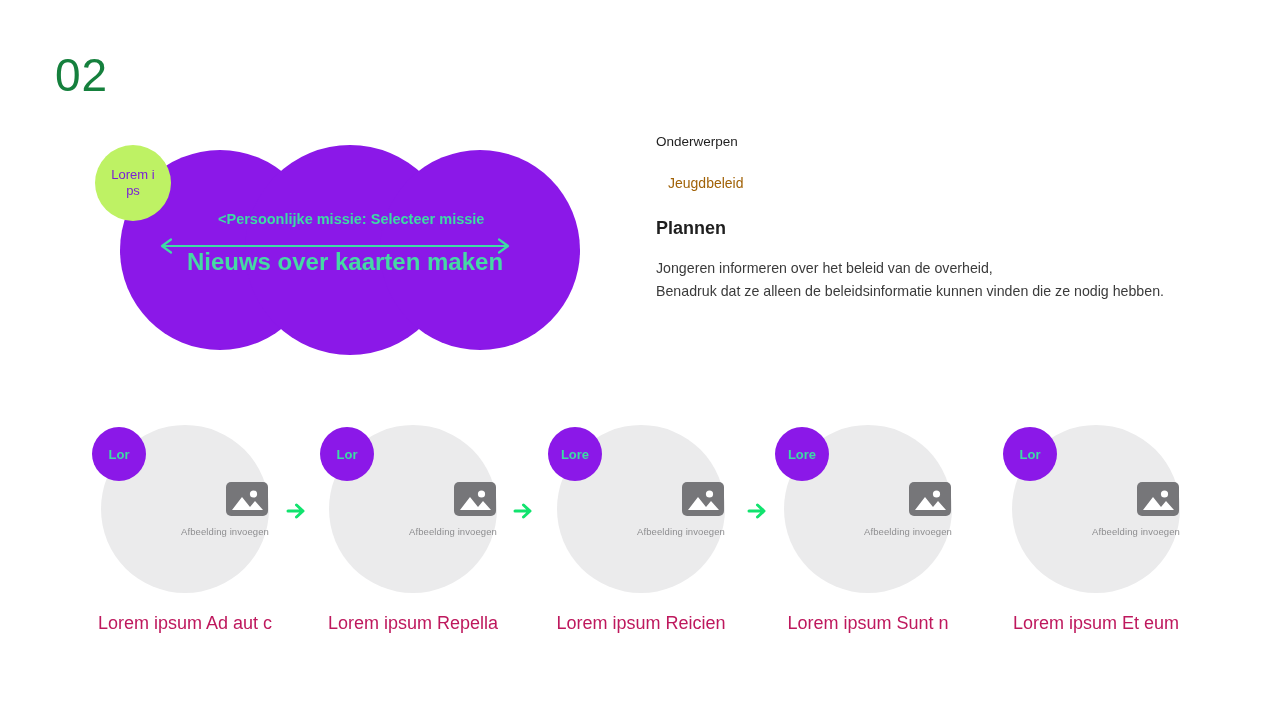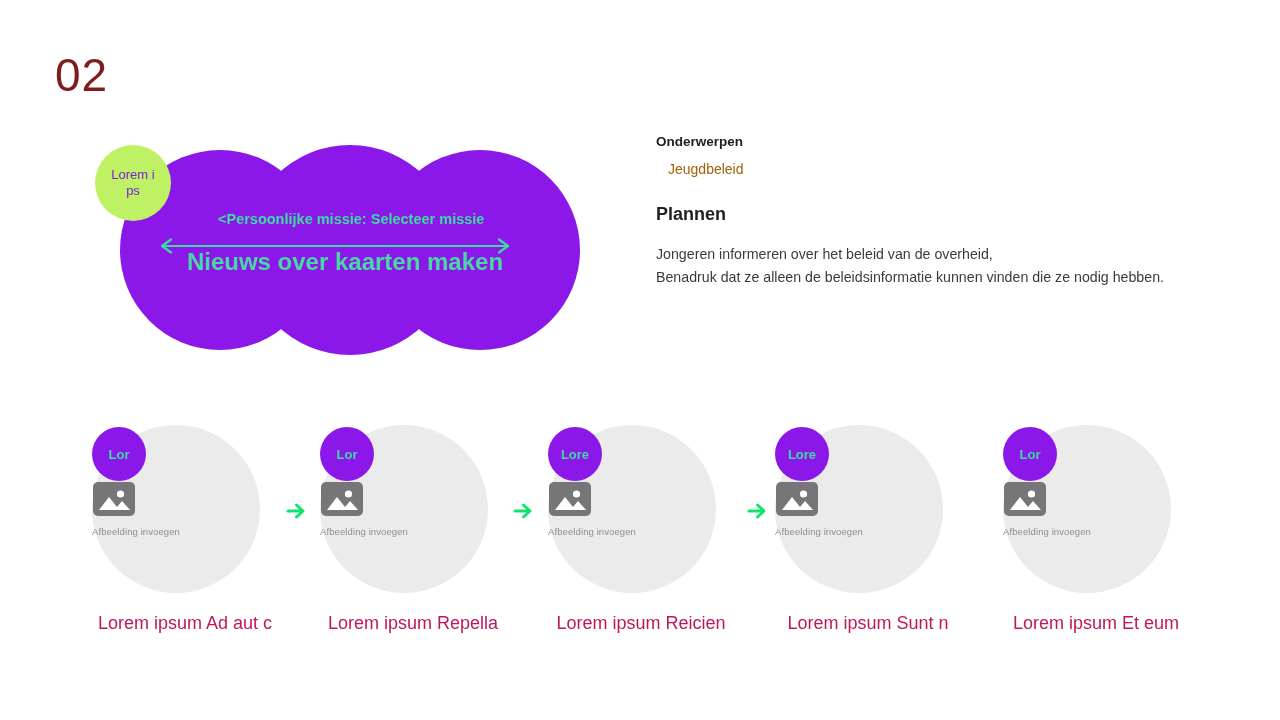--- a/index.html
+++ b/index.html
@@ -18,21 +18,21 @@
   }
 
   
   .slide-number {
     position: absolute;
     left: 55px;
     top: 52px;
     font-size: 46px;
     font-weight: 300;
     letter-spacing: 1px;
-    color: #7f1d1d;
+    color: #15803d;
     line-height: 1;
   }
 
   
   .hero {
     position: absolute;
     left: 90px;
     top: 140px;
     width: 470px;
     height: 230px;
@@ -105,24 +105,24 @@
 
   
   .panel {
     position: absolute;
     left: 656px;
     top: 134px;
     width: 560px;
   }
   .panel-eyebrow {
     font-size: 13.5px;
-    font-weight: 700;
+    font-weight: 400;
     color: #1f1f1f;
     line-height: 1.2;
-    margin-bottom: 11px;
+    margin-bottom: 25px;
   }
   .panel-topic {
     font-size: 14px;
     font-weight: 400;
     color: #a16207;
     line-height: 1.2;
     margin-bottom: 26px;
     margin-left: 12px;
   }
   .panel-heading {
@@ -148,29 +148,29 @@
     height: 230px;
   }
   .card {
     position: absolute;
     top: 0;
     width: 186px;
     height: 230px;
   }
   .card-circle {
     position: absolute;
-    left: 0;
+    left: 9px;
     top: 5px;
     width: 168px;
     height: 168px;
     border-radius: 50%;
     background: #ebebec;
     display: flex;
     flex-direction: column;
-    align-items: flex-start;
+    align-items: flex-end;
     justify-content: center;
   }
   .ph-icon {
     width: 44px;
     height: 36px;
     display: block;
     margin-bottom: 9px;
   }
   .ph-label {
     font-size: 9.5px;

